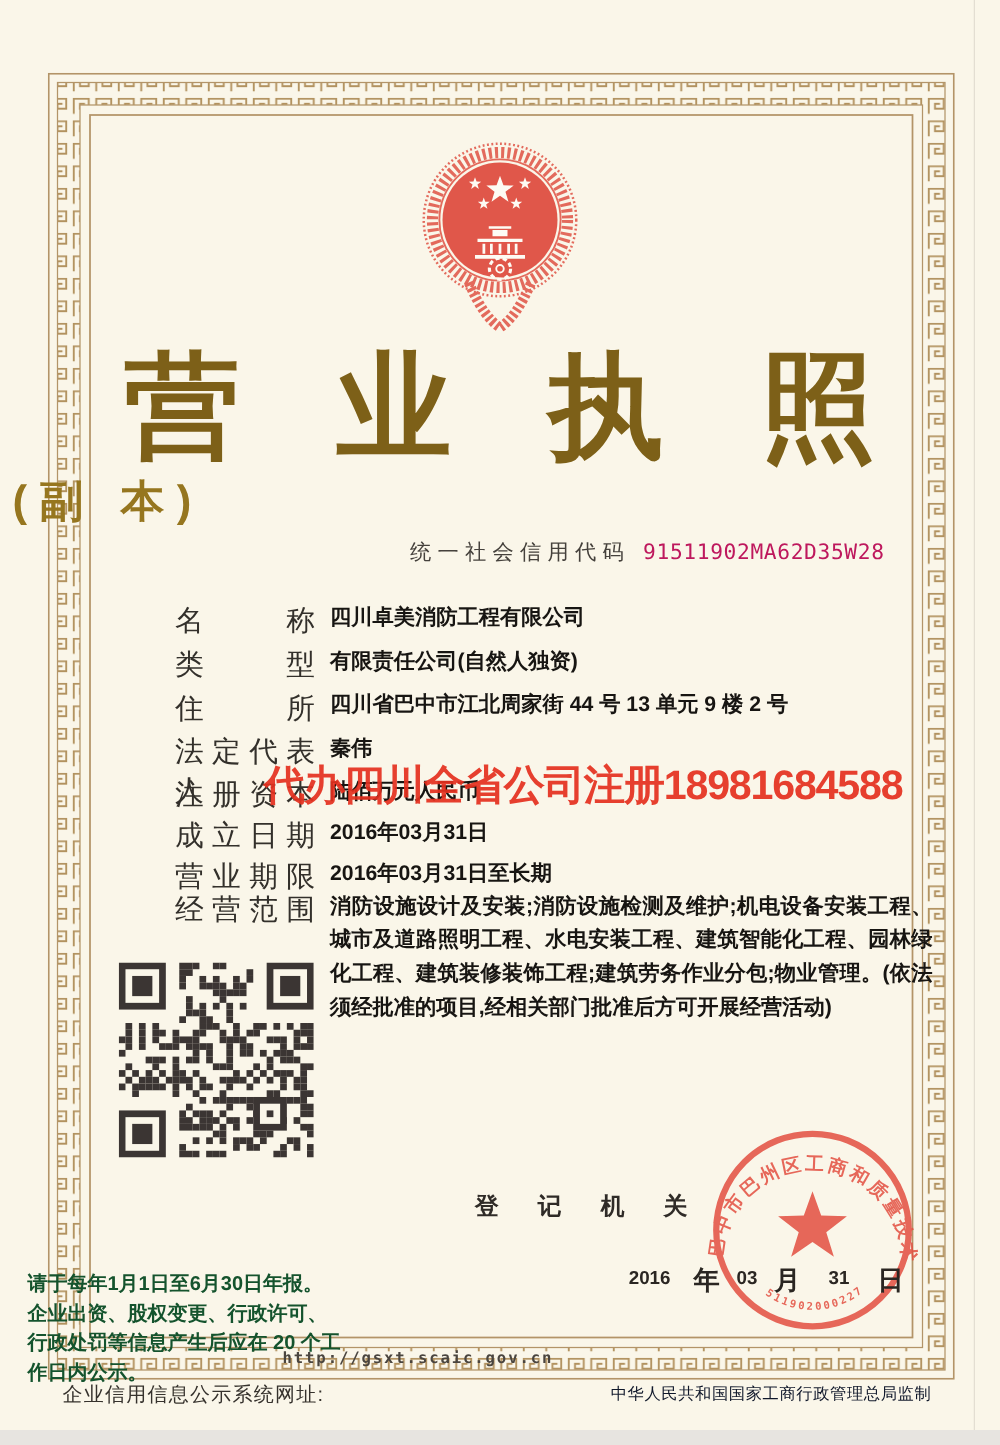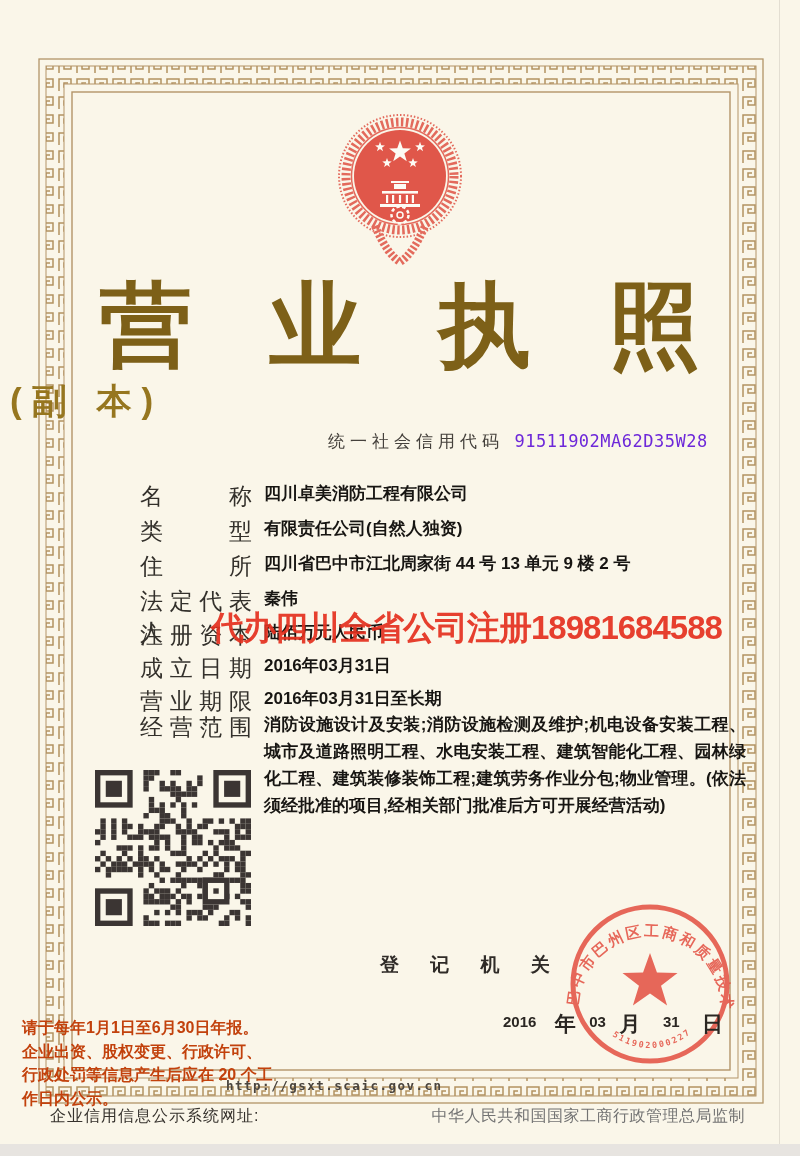--- a/index.html
+++ b/index.html
@@ -16,21 +16,21 @@
 
   .title{position:absolute;left:0;top:264px;width:800px;text-align:center;
          font-size:92px;font-weight:700;color:#7d6018;letter-spacing:26px;
          padding-left:26px;box-sizing:border-box;white-space:nowrap;}
   .subtitle{position:absolute;left:0;top:378px;width:800px;text-align:left;
          font-size:35px;font-weight:600;color:#96761f;letter-spacing:10px;padding-left:10px;box-sizing:border-box;}
 
   .code-line{position:absolute;left:328px;top:430px;white-space:nowrap;}
   .code-label{font-size:17px;color:#45413c;letter-spacing:5px;font-weight:500;}
   .code-value{font-family:"DejaVu Sans Mono","Liberation Mono",monospace;
-              font-size:17px;color:#6d28d9;letter-spacing:0.5px;margin-left:6px;}
+              font-size:17px;color:#be185d;letter-spacing:0.5px;margin-left:6px;}
 
   .fields{position:absolute;left:140px;top:476px;width:616px;height:330px;}
   .field-row{position:absolute;left:0;width:616px;}
   .field-label{position:absolute;left:0;top:0;width:112px;font-size:23px;color:#33302b;
                font-weight:500;text-align:justify;text-align-last:justify;}
   .field-value{position:absolute;left:124px;top:-1px;width:482px;font-size:17px;
                font-weight:600;color:#171512;line-height:27px;text-align:justify;}
   .value-nowrap{white-space:nowrap;}
 
   .watermark{position:absolute;left:211px;top:606px;font-size:33px;font-weight:700;
@@ -43,27 +43,27 @@
 
   .seal{position:absolute;left:558px;top:896px;opacity:.85;z-index:4;}
 
   .issue-date{position:absolute;left:503px;top:1010px;white-space:nowrap;z-index:5;}
   .issue-date .num{font-size:15px;font-weight:700;color:#2a2622;position:relative;top:-4px;}
   .issue-date .unit{font-size:21px;font-weight:600;color:#2a2622;}
   .issue-date span{display:inline-block;}
   .gap-a{margin-left:14px;} .gap-b{margin-left:9px;} .gap-c{margin-left:18px;}
 
   .notes{position:absolute;left:22px;top:1016px;width:268px;z-index:5;
-         font-size:16px;font-weight:600;color:#c2410c;line-height:23.5px;white-space:nowrap;}
+         font-size:16px;font-weight:600;color:#14532d;line-height:23.5px;white-space:nowrap;}
   .publicity-url{position:absolute;left:226px;top:1078px;z-index:5;
          font-family:"DejaVu Sans Mono","Liberation Mono",monospace;
          font-size:12.5px;font-weight:700;color:#4a453f;letter-spacing:1.5px;}
 
   .footer-left{position:absolute;left:50px;top:1106px;font-size:16px;color:#36322d;letter-spacing:1px;}
-  .footer-right{position:absolute;right:55px;top:1106px;font-size:16px;color:#737373;letter-spacing:0.5px;}
+  .footer-right{position:absolute;right:55px;top:1106px;font-size:13px;color:#0f172a;letter-spacing:0.5px;}
 </style>
 </head>
 <body>
 
 <div class="paper"></div>
 <div class="scan-crease"></div>
 
 <svg class="border-svg" width="726" height="1046" viewBox="0 0 726 1046">
   <defs>
     <pattern id="gk" width="18" height="18" patternUnits="userSpaceOnUse">

